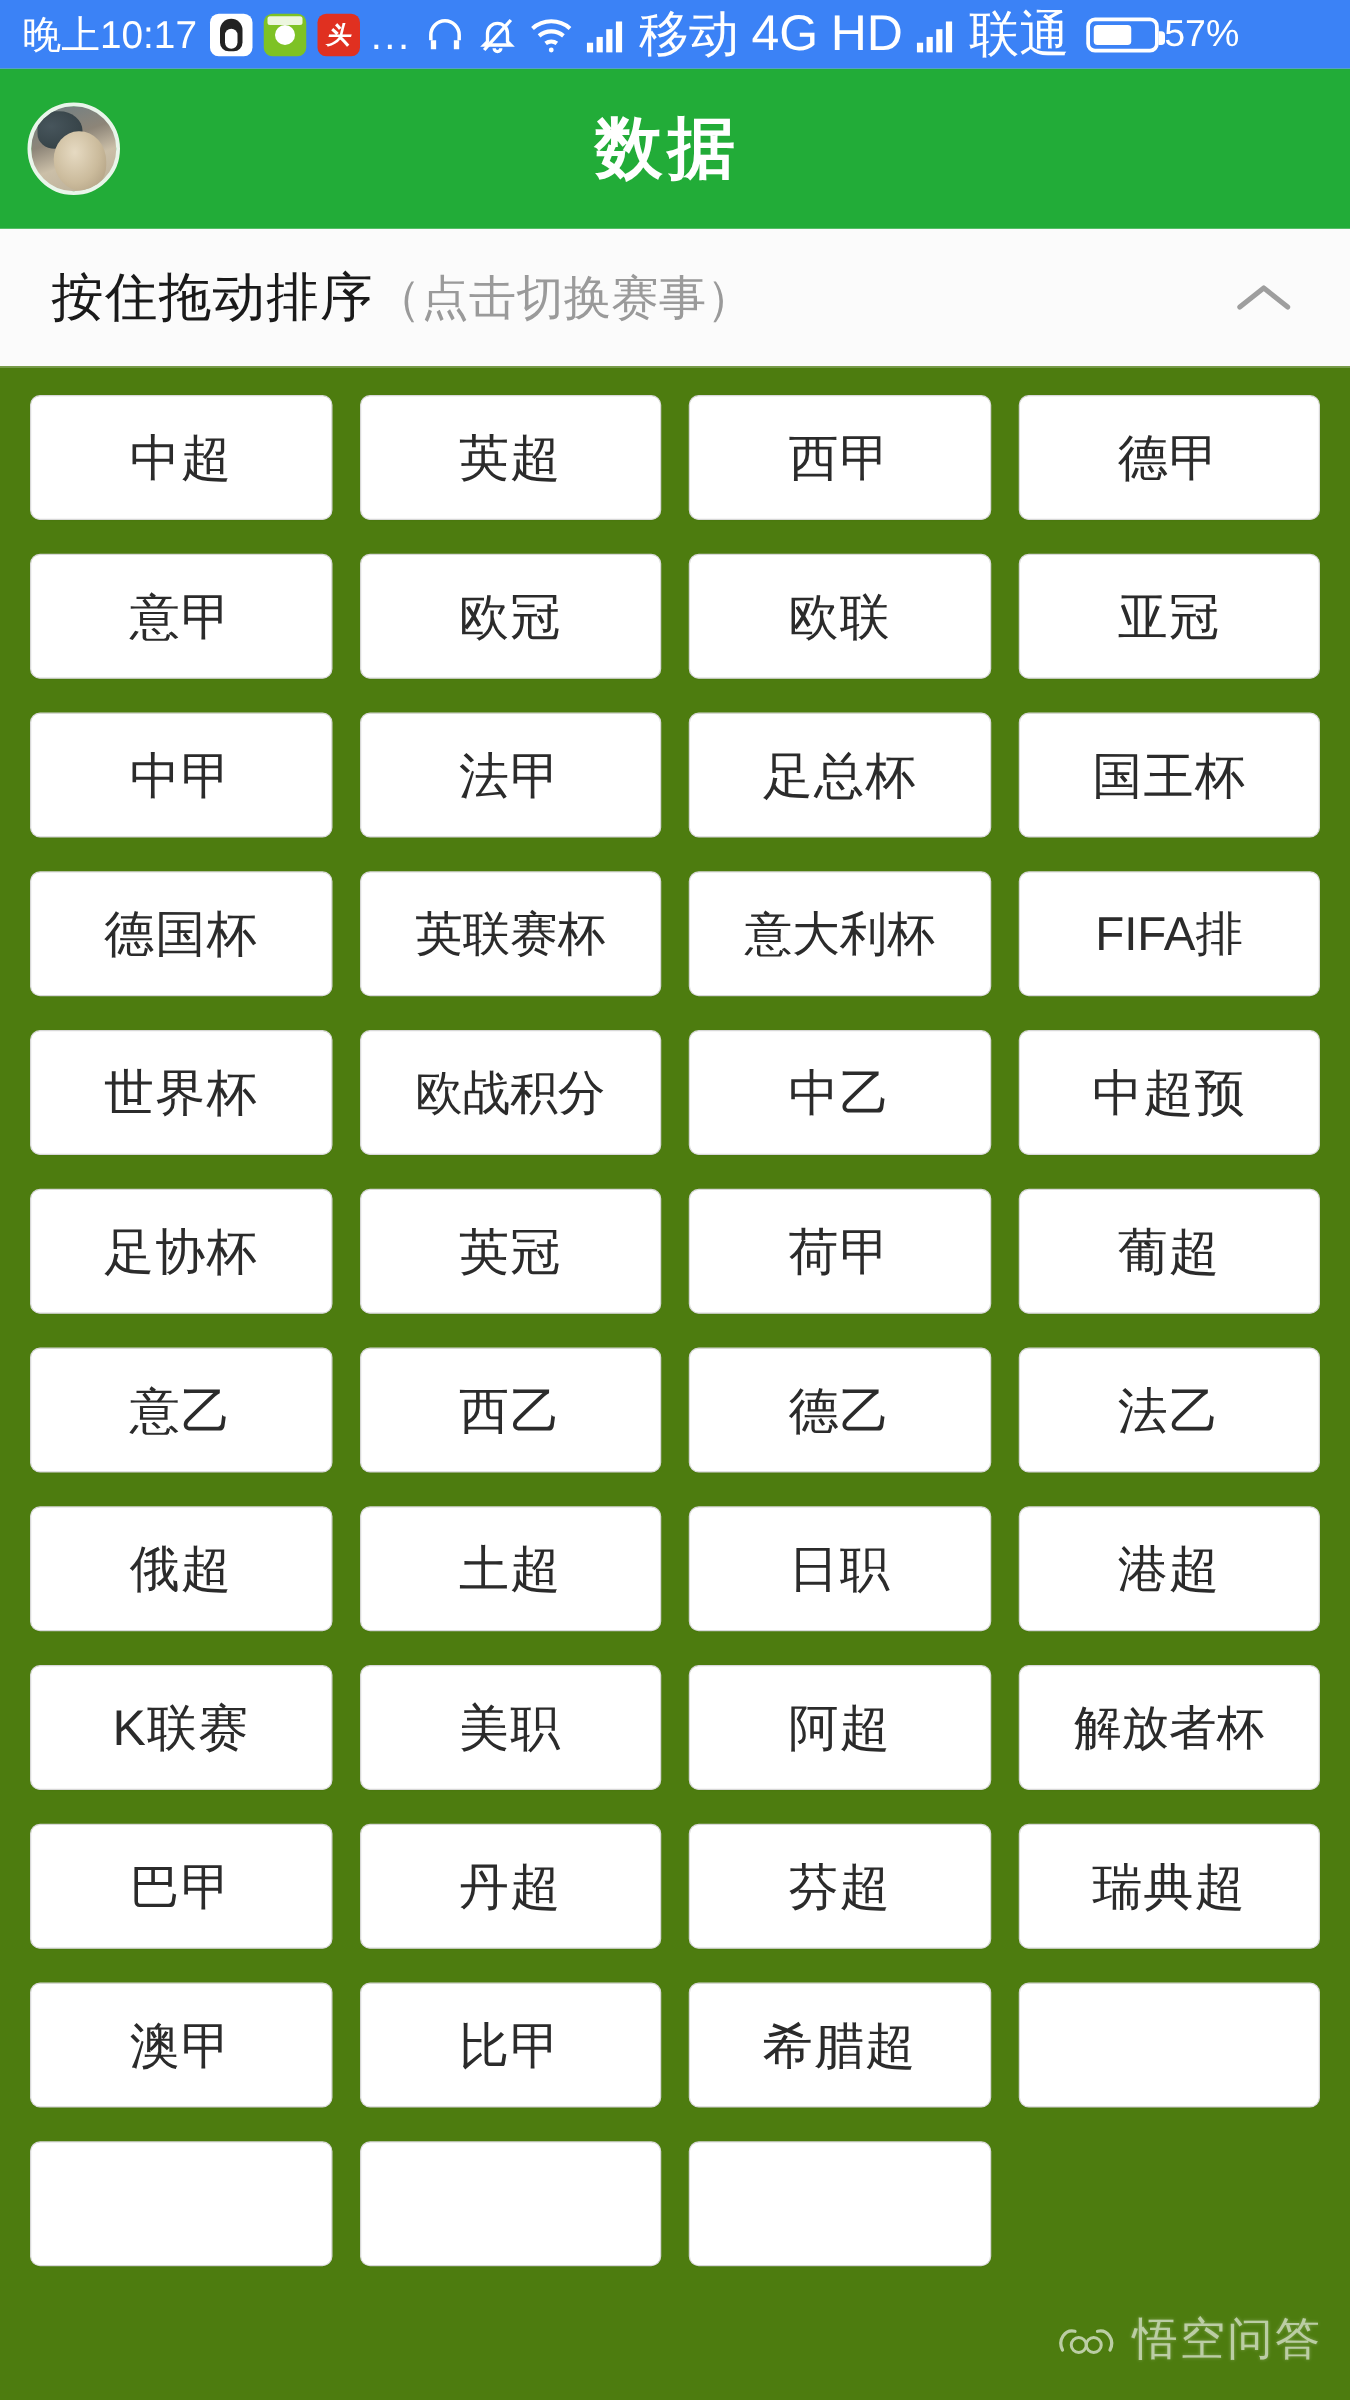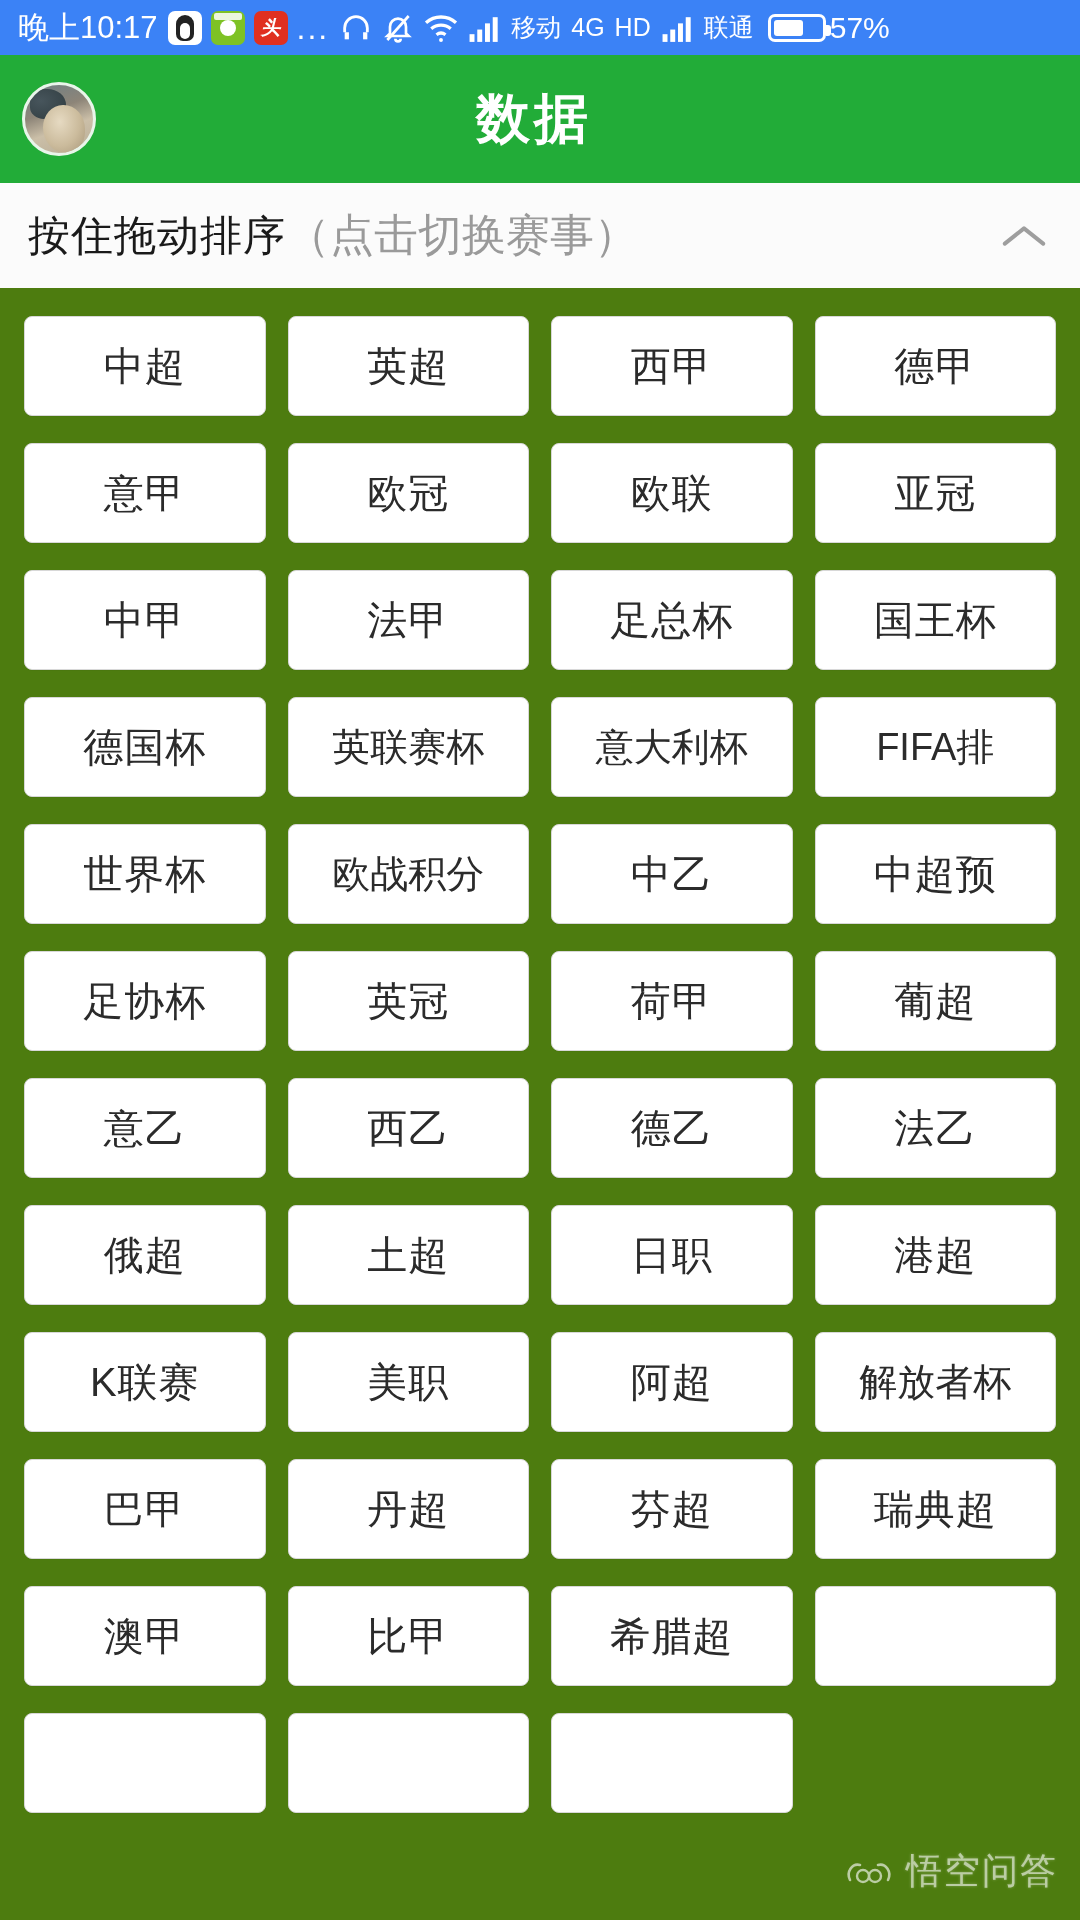--- a/index.html
+++ b/index.html
@@ -36,21 +36,21 @@
   .ai-green::before{
     content:""; position:absolute; left:3px; top:2px; right:3px; height:7px;
     background:#fff; opacity:.85; border-radius:2px;
   }
   .ai-red{ background:#e03020; }
   .ai-red::after{
     content:"头"; position:absolute; inset:0; color:#fff; font-size:19px;
     display:flex; align-items:center; justify-content:center; font-weight:700;
   }
   .dots{ font-size:32px; line-height:12px; letter-spacing:2px; margin-right:10px; }
-  .sb-text{ font-size:25px; margin-right:10px; white-space:nowrap; }
+  .sb-text{ font-size:40px; margin-right:10px; white-space:nowrap; }
 
   svg.icn{ display:block; }
   .battery{
     width:58px; height:28px; border:3px solid #fff; border-radius:7px;
     position:relative; margin-right:4px; margin-left:4px;
   }
   .battery::after{
     content:""; position:absolute; right:-8px; top:8px; width:5px; height:11px;
     background:#fff; border-radius:0 3px 3px 0;
   }
@@ -78,25 +78,25 @@
     background:radial-gradient(ellipse at 40% 35%, #e6dac2 0%, #cbbb9c 55%, #a8977a 100%);
     border-radius:48% 52% 45% 55%;
   }
   .appbar-title{
     position:absolute; left:0; right:12px; text-align:center;
     color:#fff; font-size:54px; font-weight:700; letter-spacing:4px;
   }
 
   
   .sec-header{
-    height:111px; background:#fbfbfb; border-bottom:6px solid #4d7c0f;
-    display:flex; align-items:center; padding:0 28px;
+    height:111px; background:#fbfbfb; border-bottom:1px solid #4d7c0f;
+    display:flex; align-items:center; padding:0 41px;
   }
   .sec-title{ font-size:42px; color:#1a1a1a; letter-spacing:1px; }
-  .sec-sub{ font-size:44px; color:#9a9a9a; letter-spacing:0px; }
+  .sec-sub{ font-size:38px; color:#9a9a9a; letter-spacing:0px; }
   .sec-spacer{ flex:1; }
   .chev{ width:56px; height:56px; display:flex; align-items:center; justify-content:center; }
 
   
   .grid-wrap{
     background:#4d7c0f; padding:22px 24px 0 24px;
     height:1645px; overflow:hidden;
   }
   .grid{
     display:grid; grid-template-columns:repeat(4,1fr);

